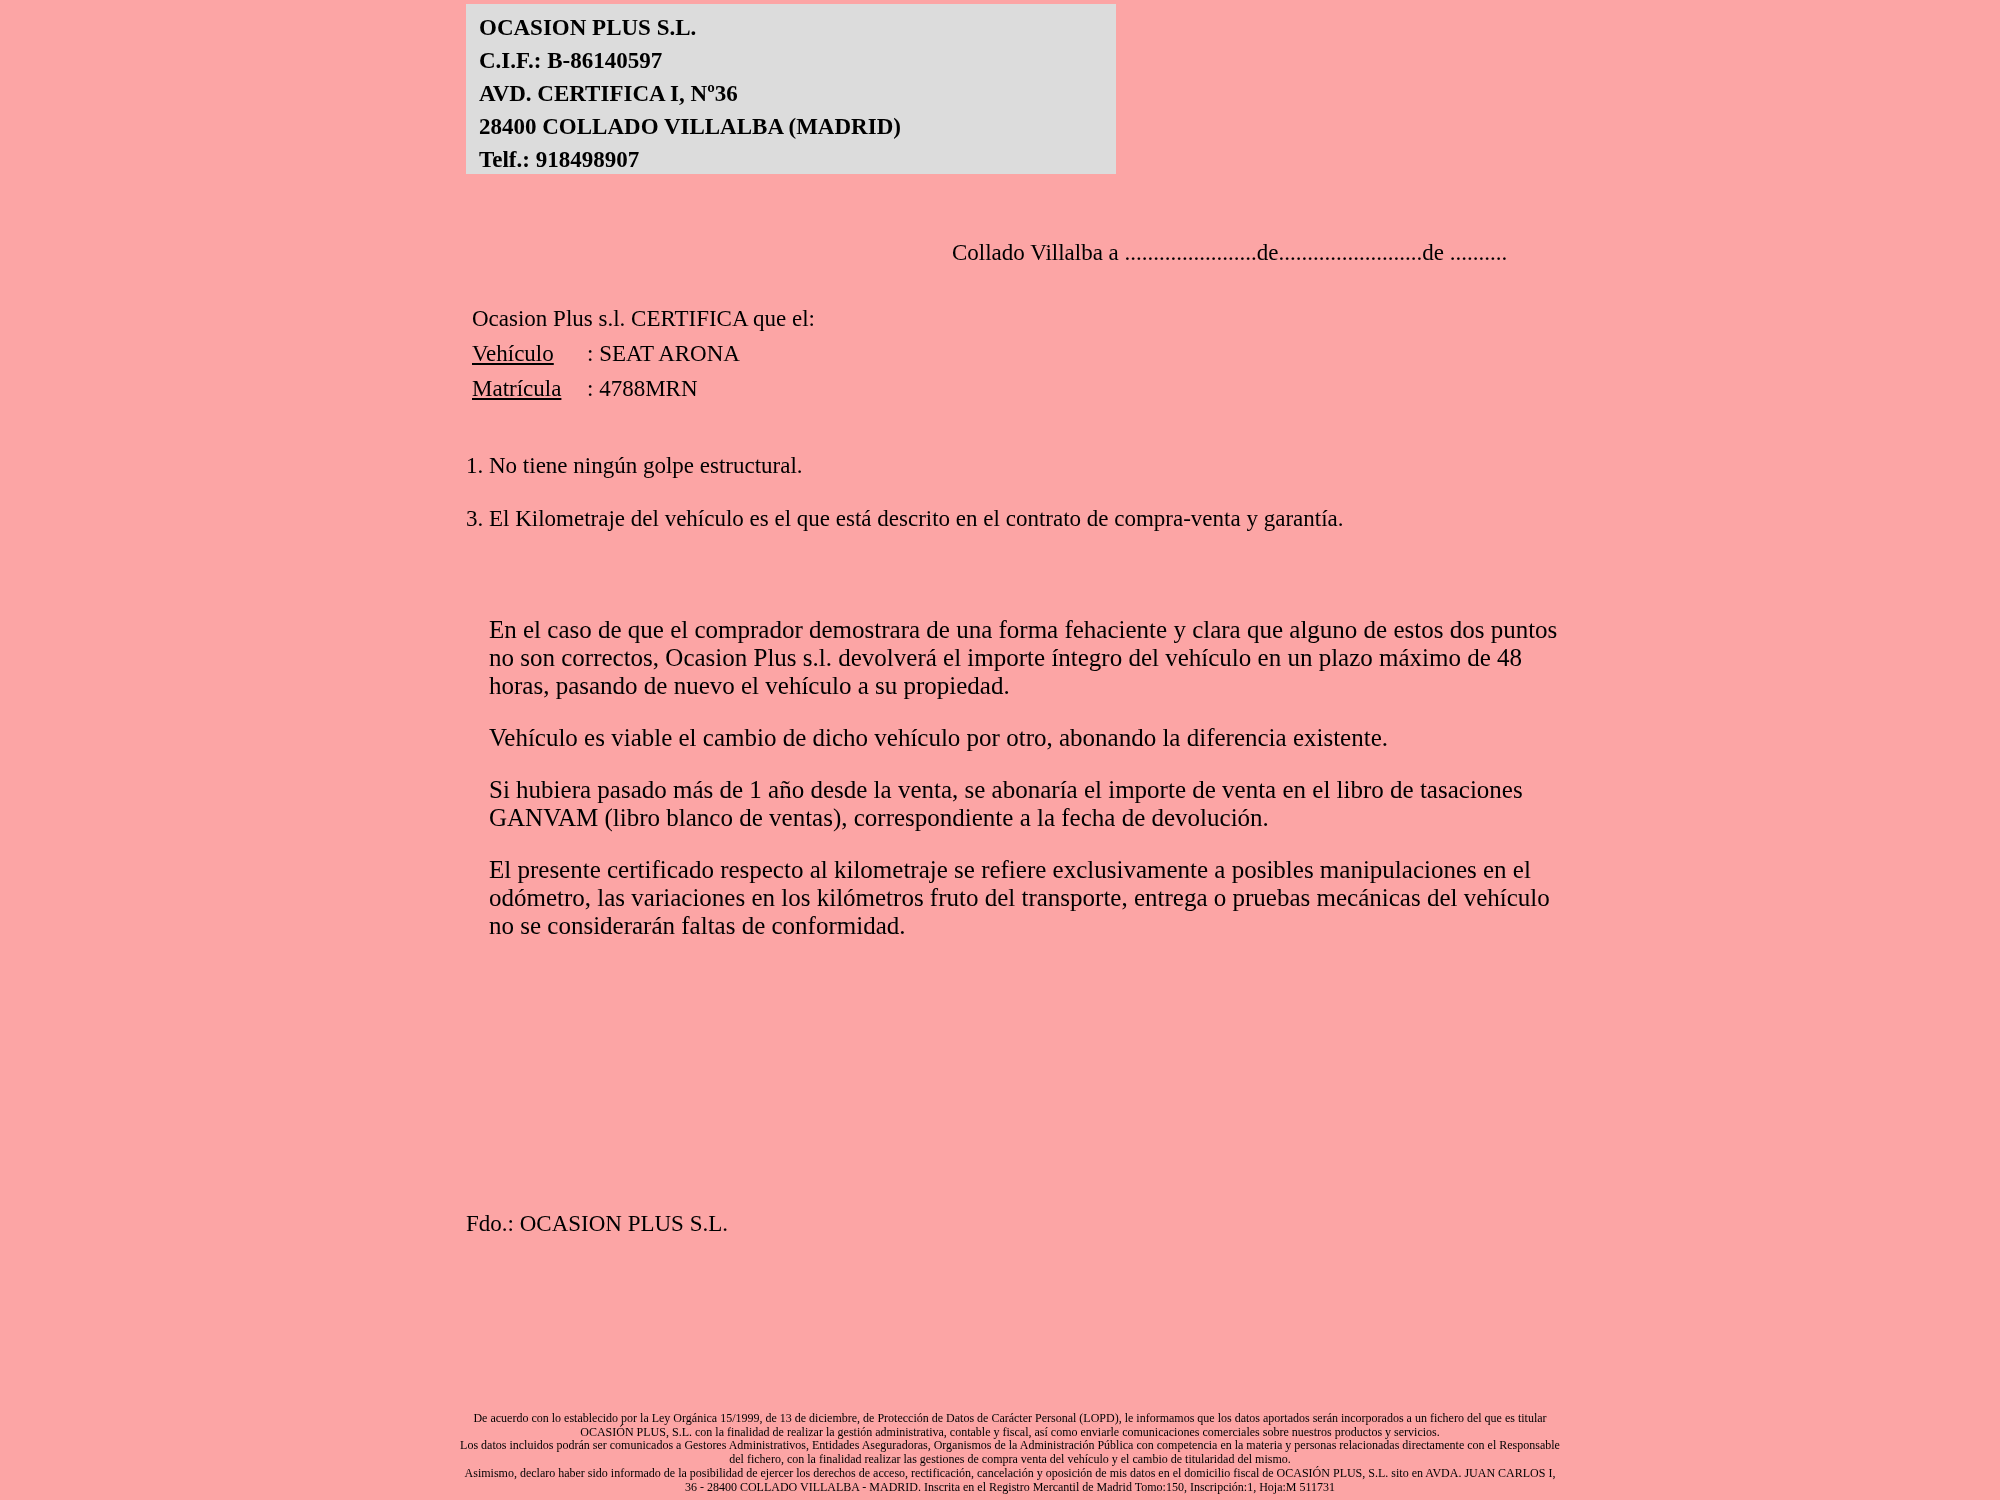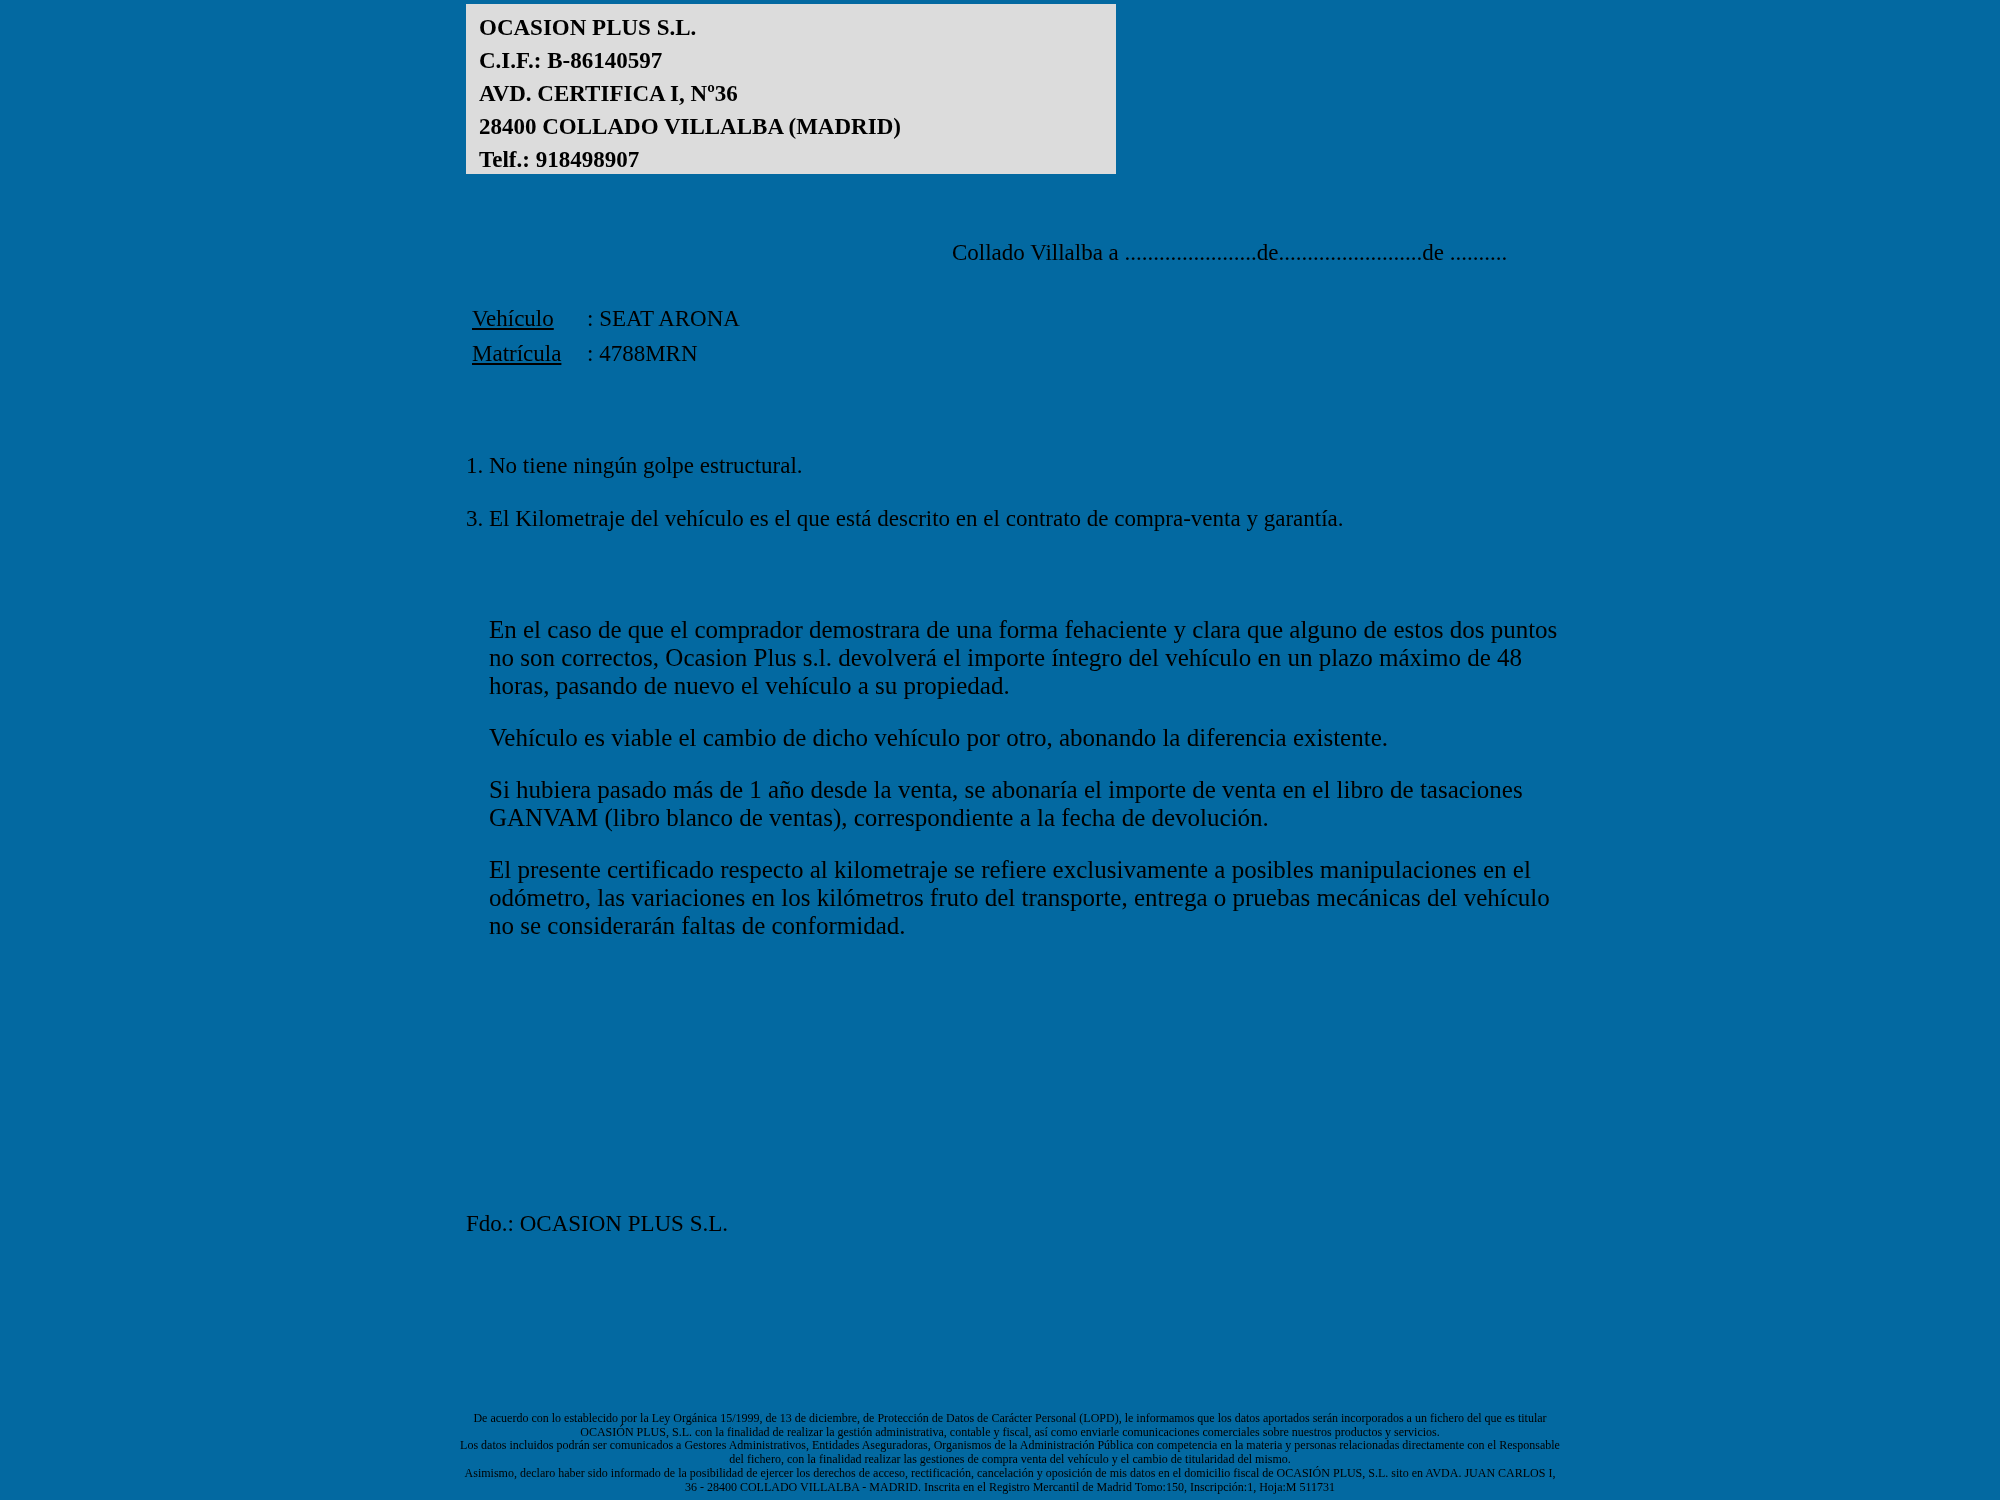--- a/index.html
+++ b/index.html
@@ -5,21 +5,21 @@
   * { margin: 0; padding: 0; box-sizing: border-box; }
   html, body { background: #ffffff; }
   body {
     font-family: "Liberation Serif", "DejaVu Serif", serif;
     color: #000000;
   }
   .canvas {
     position: relative;
     width: 2000px;
     height: 1500px;
-    background: #0369a1;
+    background: #fca5a5;
     overflow: hidden;
   }
 
   
   .company-box {
     position: absolute;
     left: 466px;
     top: 4px;
     width: 650px;
     height: 170px;
@@ -109,20 +109,21 @@
     <div class="line">OCASION PLUS S.L.</div>
     <div class="line">C.I.F.: B-86140597</div>
     <div class="line">AVD. CERTIFICA I, Nº36</div>
     <div class="line">28400 COLLADO VILLALBA (MADRID)</div>
     <div class="line">Telf.: 918498907</div>
   </div>
 
   <div class="date-line">Collado Villalba a .......................de.........................de ..........</div>
 
   <div class="certifica">
+    <div>Ocasion Plus s.l. CERTIFICA que el:</div>
     <div class="field-row">
       <span class="label">Vehículo</span><span class="value">: SEAT ARONA</span>
     </div>
     <div class="field-row">
       <span class="label">Matrícula</span><span class="value">: 4788MRN</span>
     </div>
   </div>
 
   <div class="numbered-item item-1">1. No tiene ningún golpe estructural.</div>
   <div class="numbered-item item-2">3. El Kilometraje del vehículo es el que está descrito en el contrato de compra-venta y garantía.</div>

